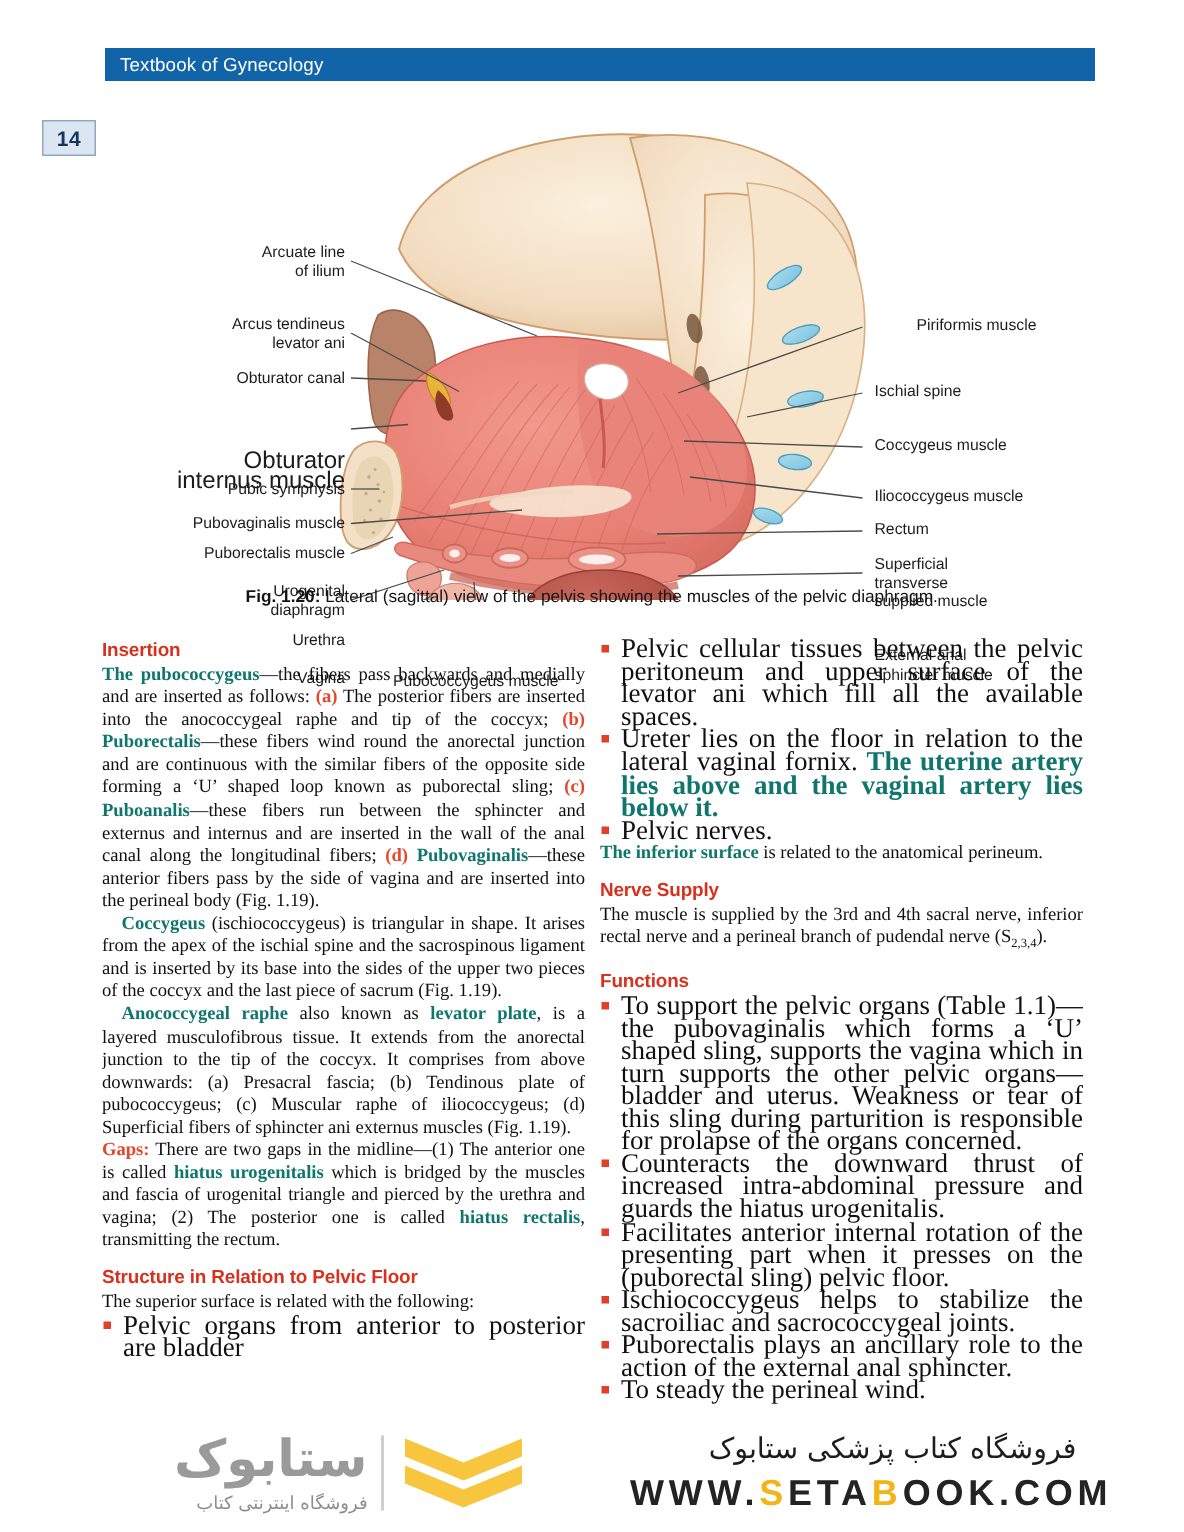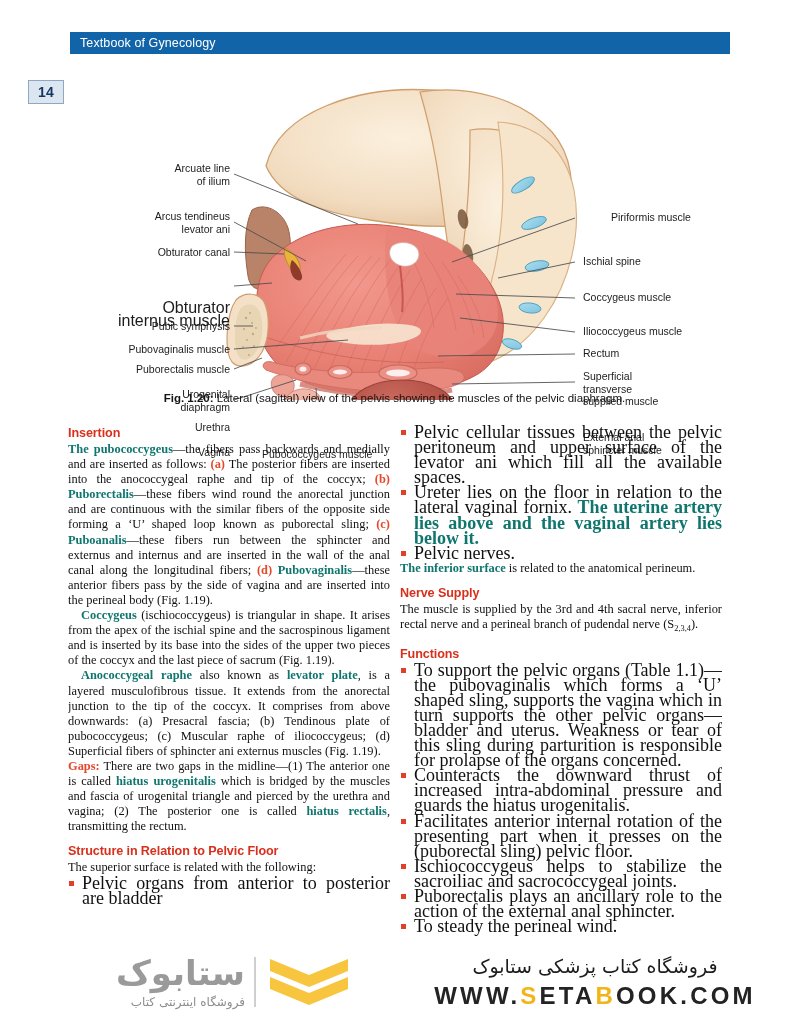--- a/index.html
+++ b/index.html
@@ -94,21 +94,21 @@
     background:#ffffff;
   }
   .logo-wrap{position:absolute;left:40px;top:4px;width:330px;height:70px;}
   .brand-right{position:absolute;left:420px;top:6px;width:350px;height:66px;}
   .fa-line{
     text-align:center;font-size:19px;color:#1c1c1c;
     font-family:"DejaVu Sans", sans-serif;
     direction:rtl;line-height:30px;
   }
   .url-line{
-    text-align:center;font-size:24px;font-weight:bold;
+    font-size:24px;font-weight:bold;
     font-family:"Liberation Sans", sans-serif;
     letter-spacing:3.2px;color:#232323;line-height:30px;
     white-space:nowrap;
   }
   .url-line .hl{color:#f3b417;}
   .fa-sub{
     position:absolute;left:0;top:46px;width:205px;
     text-align:right;direction:rtl;
     font-family:"DejaVu Sans", sans-serif;
     font-size:12px;color:#8d8d8d;

